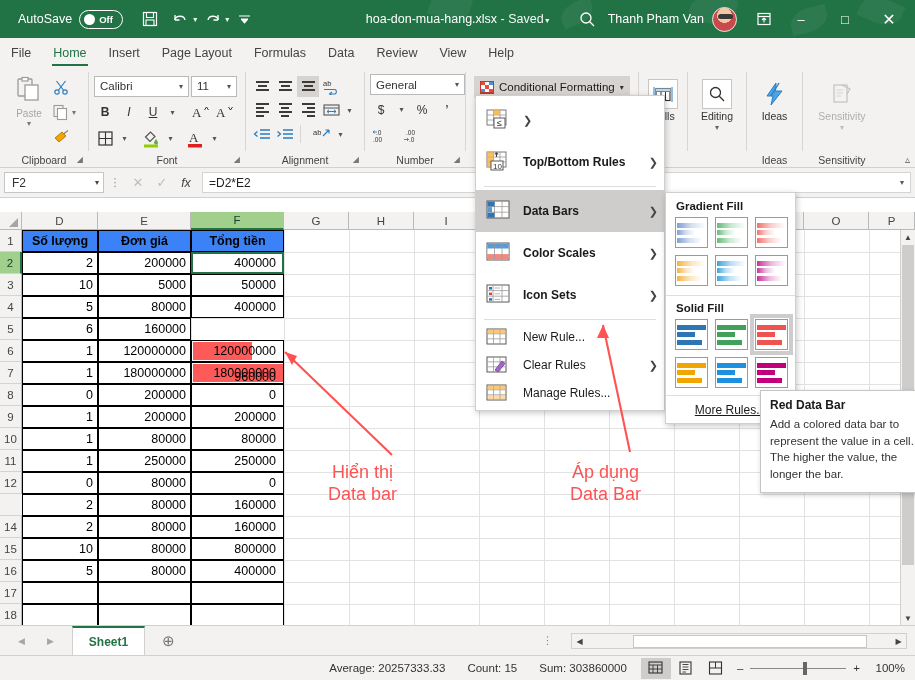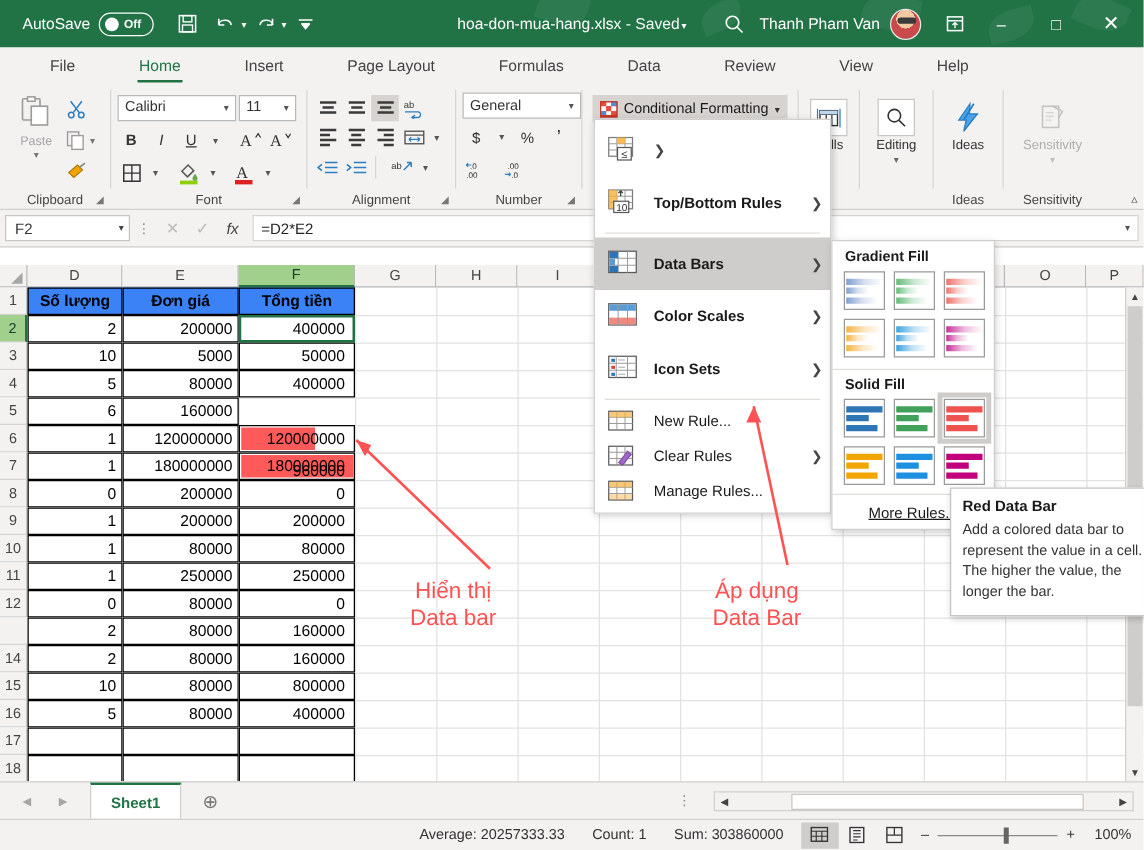--- a/index.html
+++ b/index.html
@@ -47,21 +47,21 @@
     border-radius:3px;background:#3a3a3a;
   }
   .win-btn{width:44px;height:38px;display:flex;align-items:center;justify-content:center;font-size:13px;}
   .win-btn.close{font-size:16px;}
 
   
   .tabbar{
     height:30px;background:#f3f2f1;display:flex;align-items:stretch;
     font-size:12.5px;color:#333; position:relative;
   }
-  .tab{padding:0 11px;display:flex;align-items:center;position:relative;color:#444;margin-left:29px;}
+  .tab{padding:0 11px;display:flex;align-items:center;position:relative;color:#444;}
   .tab.active{color:#217346;font-weight:normal;}
   .tab.active::after{
     content:"";position:absolute;left:10px;right:10px;bottom:2px;height:2.5px;background:#217346;
   }
   .tabbar-right{margin-left:auto;display:flex;align-items:center;gap:8px;padding-right:8px;}
   .pillbtn{
     border:1px solid #d4d4d4;background:#fff;border-radius:2px;height:22px;
     display:flex;align-items:center;gap:5px;padding:0 9px;color:#217346;
     font-size:12px;font-weight:bold;
   }
@@ -1160,21 +1160,21 @@
   <div class="hsb">
     <span class="ar">◀</span>
     <span class="thumb"></span>
     <span class="ar">▶</span>
   </div>
 </div>
 
 <div class="statusbar">
   <div class="stats">
     <span>Average: 20257333.33</span>
-    <span>Count: 1</span>
+    <span>Count: 15</span>
     <span>Sum: 303860000</span>
   </div>
   <div class="viewbtns">
     <span class="vb sel">
       <svg width="15" height="14" viewBox="0 0 15 14">
           <rect x="1" y="1" width="13" height="11" fill="none" stroke="#333" stroke-width="1.1"></rect>
           <path d="M1 4 L14 4 M5 4 L5 12 M9.5 4 L9.5 12 M1 8 L14 8" stroke="#333" stroke-width="0.9"></path>
         </svg>
     </span>
     <span class="vb">

